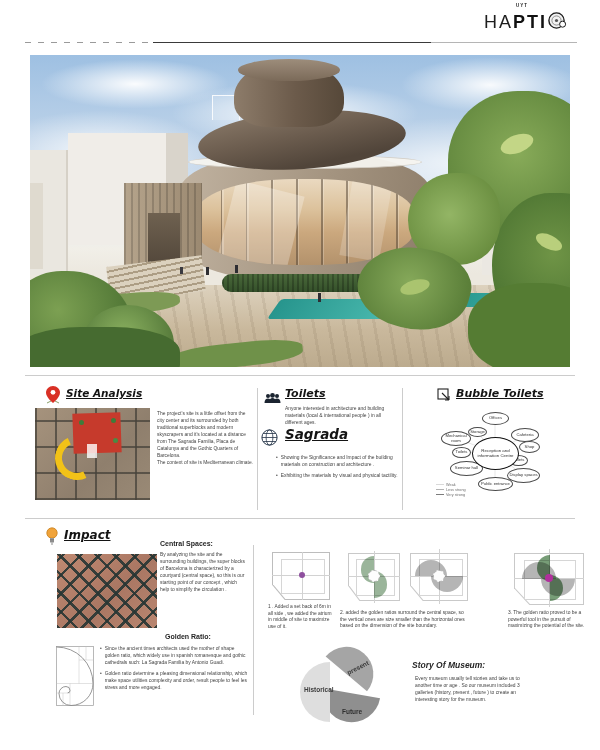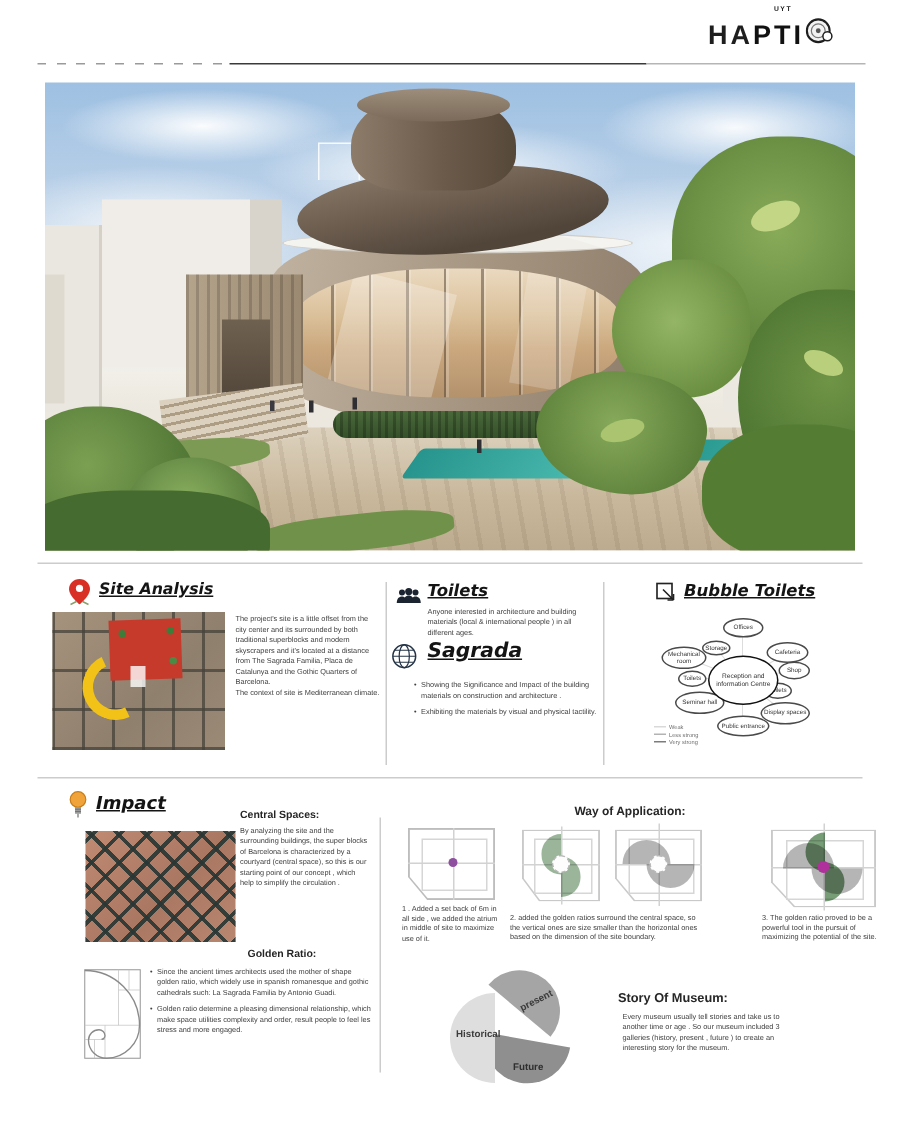--- a/index.html
+++ b/index.html
@@ -27,21 +27,21 @@
 </style>
 </head>
 <body>
 
 <div id="board">
 
 
   <div class="abs" style="left:472px;top:3px;width:110px;height:38px;">
     <div class="abs" style="left:44px;top:0;font-size:4.5px;font-weight:bold;letter-spacing:1px;color:#1a1a1a;">UYT</div>
     <div class="abs" style="left:0;top:8px;display:flex;align-items:center;">
-      <span style="font-size:18px;font-weight:700;letter-spacing:2px;color:#1e1e1e;">HA</span>
+      <span style="font-size:18px;font-weight:400;letter-spacing:2px;color:#1e1e1e;margin-left:12px;">HA</span>
       <span style="font-size:18px;font-weight:700;letter-spacing:2px;color:#111;">PTI</span>
       <span style="margin-left:1px;">
         <svg width="19" height="19" viewBox="0 0 19 19">
           <circle cx="8.5" cy="9.5" r="7.6" fill="#f2f2f2" stroke="#1e1e1e" stroke-width="1.4"></circle>
           <circle cx="8.5" cy="9.5" r="4.6" fill="none" stroke="#777" stroke-width="0.8"></circle>
           <circle cx="8.5" cy="9.5" r="1.6" fill="#555"></circle>
           <circle cx="14.6" cy="13.2" r="3" fill="#fff" stroke="#1e1e1e" stroke-width="1"></circle>
         </svg>
       </span>
     </div>
@@ -301,21 +301,20 @@
     <div class="bullet-row">
       <span class="bullet-dot body-txt" style="font-size:4.9px;">•</span>
       <span class="body-txt" style="font-size:4.9px;">Since the ancient times architects used the mother of shape golden ratio, which widely use in spanish romanesque and gothic cathedrals such: La Sagrada Familia by Antonio Guadi.</span>
     </div>
     <div class="bullet-row">
       <span class="bullet-dot body-txt" style="font-size:4.9px;">•</span>
       <span class="body-txt" style="font-size:4.9px;">Golden ratio determine a pleasing dimensional relationship, which make space utilities complexity and order, result people to feel les stress and more engaged.</span>
     </div>
   </div>
 
-  <div class="abs subhdg" style="left:260px;top:536px;width:320px;text-align:center;font-size:8px;">Way of Application:</div>
 
   <div class="abs" style="left:272px;top:552px;width:58px;height:48px;">
     <div class="abs siteclip" style="left:0;top:0;width:58px;height:48px;background:#bdbdbd;"></div>
     <div class="abs siteclip" style="left:1px;top:1px;width:56px;height:46px;background:#fff;"></div>
     <div class="innerrect" style="left:9px;top:7px;width:42px;height:33px;"></div>
     <div class="crosshair-h" style="top:23px;"></div>
     <div class="crosshair-v" style="left:30px;"></div>
     <div class="abs" style="left:27px;top:20px;width:6px;height:6px;border-radius:50%;background:#8e4f9e;"></div>
   </div>
   <div class="abs cap" style="left:268px;top:604px;width:66px;">1 . Added a set back of 6m in all side , we added the atrium in middle of site to maximize use of it.</div>
@@ -357,16 +356,16 @@
   <div class="abs cap" style="left:508px;top:610px;width:82px;">3. The golden ratio proved to be a powerful tool in the pursuit of maximizing the potential of the site.</div>
 
   <div class="abs" style="left:298px;top:648px;width:100px;height:88px;">
     <div class="abs" style="left:30px;top:2px;width:54px;height:27px;border-radius:50% 50% 0 0/100% 100% 0 0;background:#a5a5a5;transform:rotate(40deg);z-index:1;"></div>
     <div class="abs" style="left:22px;top:45px;width:58px;height:29px;border-radius:0 0 50% 50%/0 0 100% 100%;background:#8f8f8f;transform:rotate(10deg);z-index:2;"></div>
     <div class="abs" style="left:2px;top:14px;width:30px;height:60px;border-radius:30px 0 0 30px;background:#dedede;z-index:3;"></div>
     <div class="abs" style="left:6px;top:38px;font-size:6.5px;font-weight:bold;color:#3c3c3c;z-index:4;">Historical</div>
     <div class="abs" style="left:48px;top:16px;font-size:6.5px;font-weight:bold;color:#3a3a3a;transform:rotate(-27deg);z-index:4;">present</div>
     <div class="abs" style="left:44px;top:60px;font-size:6.5px;font-weight:bold;color:#2f2f2f;z-index:4;">Future</div>
   </div>
-  <div class="abs subhdg" style="left:412px;top:660px;font-size:8.5px;">Story Of Museum:</div>
+  <div class="abs subhdg" style="left:412px;top:660px;font-size:8.5px;font-style:italic;">Story Of Museum:</div>
   <div class="abs body-txt" style="left:415px;top:676px;width:108px;font-size:4.9px;">Every museum usually tell stories and take us to another time or age . So our museum included 3 galleries (history, present , future ) to create an interesting story for the museum.</div>
 
 </div>
 
 </body></html>

